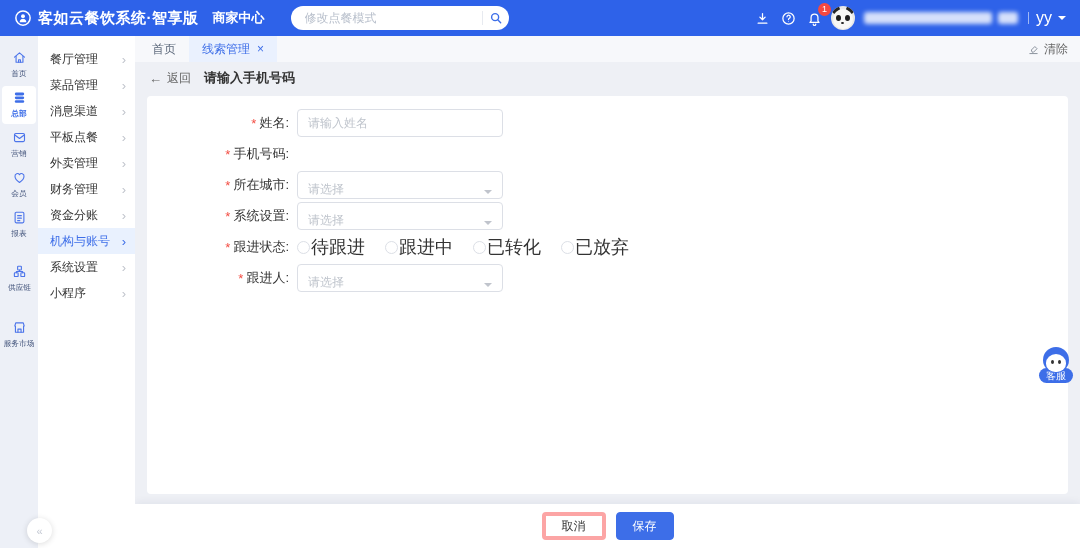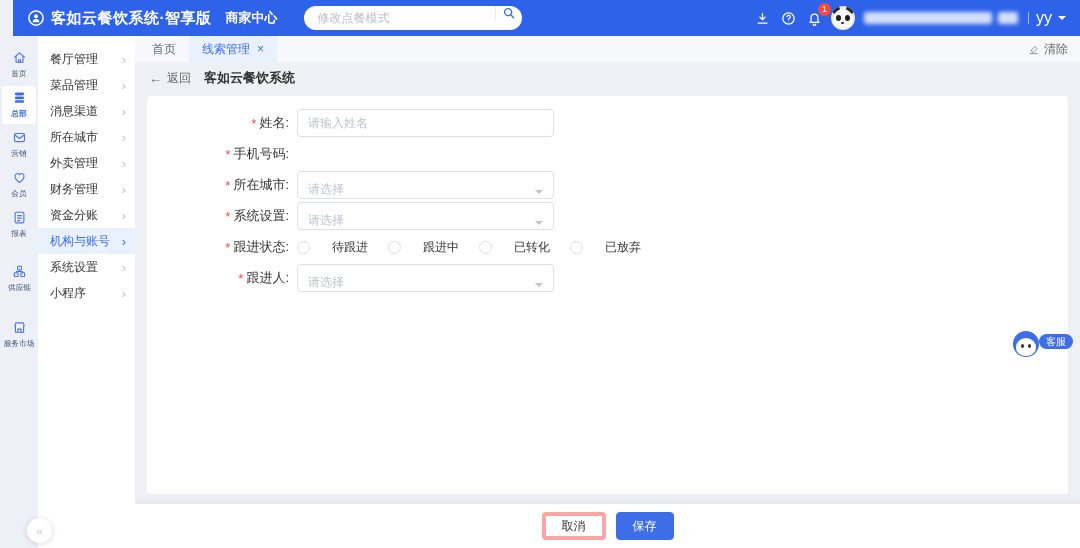--- a/index.html
+++ b/index.html
@@ -1,25 +1,25 @@
 <!DOCTYPE html>
 <html><head>
 <meta charset="utf-8">
 <style>
   html,body{margin:0;padding:0}
   body{width:1080px;height:548px;position:relative;overflow:hidden;
        font-family:"Liberation Sans","DejaVu Sans",sans-serif;background:#eef0f5;-webkit-font-smoothing:antialiased}
   
-  .topbar{position:absolute;top:0;left:13px;right:0;height:36px;background:#2e62e9;display:flex;
+  .topbar{position:absolute;top:0;left:0;right:0;height:36px;background:#2e62e9;display:flex;
           align-items:center;padding:0 14px;box-sizing:border-box;z-index:10}
   .logo-wrap{display:flex;align-items:center;gap:6px}
   .logo-icon svg{width:18px;height:18px;display:block}
   .logo-text{color:#fff;font-size:15px;font-weight:bold;letter-spacing:.5px;white-space:nowrap}
   .merchant{color:#fff;font-size:13px;font-weight:bold;margin-left:14px;cursor:pointer;white-space:nowrap}
-  .search{width:218px;height:24px;background:#fff;border-radius:12px;display:flex;
+  .search{width:218px;height:24px;background:#fff;border-radius:12px;display:flex;align-items:center;
           margin-left:26px;padding:0 6px 0 12px;box-sizing:border-box}
   .search input{border:none;outline:none;flex:1;font-size:12px;background:transparent;color:#333;min-width:0;font-family:inherit}
   .search input::placeholder{color:#b9c0cc}
   .search-divider{width:1px;height:14px;background:#e7eaf0;margin:0 6px 0 4px}
   .search-icon svg{width:14px;height:14px;display:block}
   .top-spacer{flex:1}
   .hicon{width:26px;height:26px;display:flex;align-items:center;justify-content:center;cursor:pointer;position:relative}
   .hicon svg{width:15px;height:15px;display:block}
   .badge{position:absolute;top:-2px;right:-4px;min-width:13px;height:13px;background:#f5483f;border-radius:7px;
          color:#fff;font-size:9px;line-height:13px;text-align:center;padding:0 2px;font-style:normal;box-sizing:border-box}
@@ -68,43 +68,43 @@
   .breadcrumb{height:32px;display:flex;align-items:center;padding:0 14px;gap:13px;flex:none}
   .back{display:flex;align-items:center;gap:5px;font-size:12px;color:#666;cursor:pointer}
   .back-arrow{font-size:13px;line-height:1}
   .page-title{font-size:13px;color:#333;font-weight:bold}
   .panel{flex:1;background:#fff;margin:2px 12px 0 12px;border-radius:4px;padding-top:13px;box-sizing:border-box;overflow:hidden}
   
   .frow{display:flex;align-items:flex-start;margin-bottom:3px;padding-left:38px}
   .flabel{width:104px;height:28px;display:flex;align-items:center;justify-content:flex-end;
           font-size:13px;color:#333;gap:3px;flex:none}
   .star{color:#f34d43;font-size:13px}
-  .fcontrol{margin-left:8px;width:257px}
+  .fcontrol{margin-left:8px;width:206px}
   .finput{width:100%;height:28px;border:1px solid #dcdfe6;border-radius:4px;box-sizing:border-box;
           font-size:12px;padding:0 10px;color:#333;outline:none;font-family:inherit}
   .finput::placeholder{color:#bfc4cc}
   .fselect{width:100%;height:28px;border:1px solid #dcdfe6;border-radius:4px;box-sizing:border-box;
            display:flex;align-items:flex-end;justify-content:space-between;padding:0 10px;background:#fff;cursor:pointer}
   .fselect .ph{font-size:12px;color:#bfc4cc}
   .sel-caret{width:0;height:0;border:4px solid transparent;border-top-color:#c0c4cc;margin-top:4px}
   .fradios{display:flex;align-items:center;height:28px;gap:20px}
-  .radio{display:flex;align-items:center;gap:22px;font-size:12px;color:#333;cursor:pointer;white-space:nowrap}
+  .radio{display:flex;align-items:center;gap:1px;font-size:18px;color:#333;cursor:pointer;white-space:nowrap}
   .rdot{width:13px;height:13px;border:1px solid #dcdfe6;border-radius:50%;background:#fff;box-sizing:border-box;flex:none}
   .fhelp{font-size:12px;color:#9aa3af;margin-top:8px;white-space:nowrap}
   
   .footerbar{height:44px;background:#fff;margin-top:10px;display:flex;align-items:center;justify-content:center;
              gap:10px;box-shadow:0 -2px 8px rgba(15,35,80,.06);flex:none}
   .btn{height:28px;padding:0 16px;border-radius:4px;font-size:12px;cursor:pointer;font-family:inherit}
   .btn.ghost{background:#fff;border:4px solid #fca5a5;color:#333}
   .btn.primary{background:#3d6ee8;border:1px solid #3d6ee8;color:#fff}
   
   .collapse{position:absolute;left:27px;top:518px;width:25px;height:25px;background:#fff;border-radius:50%;
             box-shadow:0 1px 6px rgba(0,0,0,.14);display:flex;align-items:center;justify-content:center;
             color:#c3c8d2;font-size:11px;cursor:pointer;z-index:6}
-  .service{position:absolute;right:7px;top:331px;display:flex;flex-direction:row;align-items:center;
+  .service{position:absolute;right:7px;top:347px;display:flex;flex-direction:column;align-items:center;
            cursor:pointer;z-index:6}
   .mascot{width:26px;height:26px;position:relative}
   .mascot .hood{position:absolute;inset:0;border-radius:50%;background:#3d6ee8}
   .mascot .face{position:absolute;left:3px;right:3px;bottom:1px;height:18px;background:#fff;border-radius:50% 50% 46% 46%}
   .mascot .eye{position:absolute;width:3px;height:4px;background:#333;border-radius:50%;top:13px}
   .mascot .eye.l{left:8px}.mascot .eye.r{right:8px}
   .service-label{margin-top:-5px;background:#3d6ee8;color:#fff;font-size:10px;line-height:13px;
                  padding:1px 7px;border-radius:8px;white-space:nowrap}
 </style>
 </head>
@@ -244,21 +244,21 @@
     </div>
     <div class="sub-item">
       <span>菜品管理</span>
       <span class="chev">›</span>
     </div>
     <div class="sub-item">
       <span>消息渠道</span>
       <span class="chev">›</span>
     </div>
     <div class="sub-item">
-      <span>所在城市</span>
+      <span>平板点餐</span>
       <span class="chev">›</span>
     </div>
     <div class="sub-item">
       <span>外卖管理</span>
       <span class="chev">›</span>
     </div>
     <div class="sub-item">
       <span>财务管理</span>
       <span class="chev">›</span>
     </div>
@@ -299,21 +299,21 @@
           </svg>
       </span>
       <span>清除</span>
     </div>
   </div>
   <div class="breadcrumb">
     <span class="back">
       <span class="back-arrow">←</span>
       <span>返回</span>
     </span>
-    <span class="page-title">客如云餐饮系统</span>
+    <span class="page-title">请输入手机号码</span>
   </div>
   <div class="panel" id="formPanel">
       <div class="frow">
         <label class="flabel">
           <span class="star">*</span>
           <span>姓名:</span>
         </label>
         <div class="fcontrol"><input class="finput" placeholder="请输入姓名" style=""></div>
       </div>
       <div class="frow">

